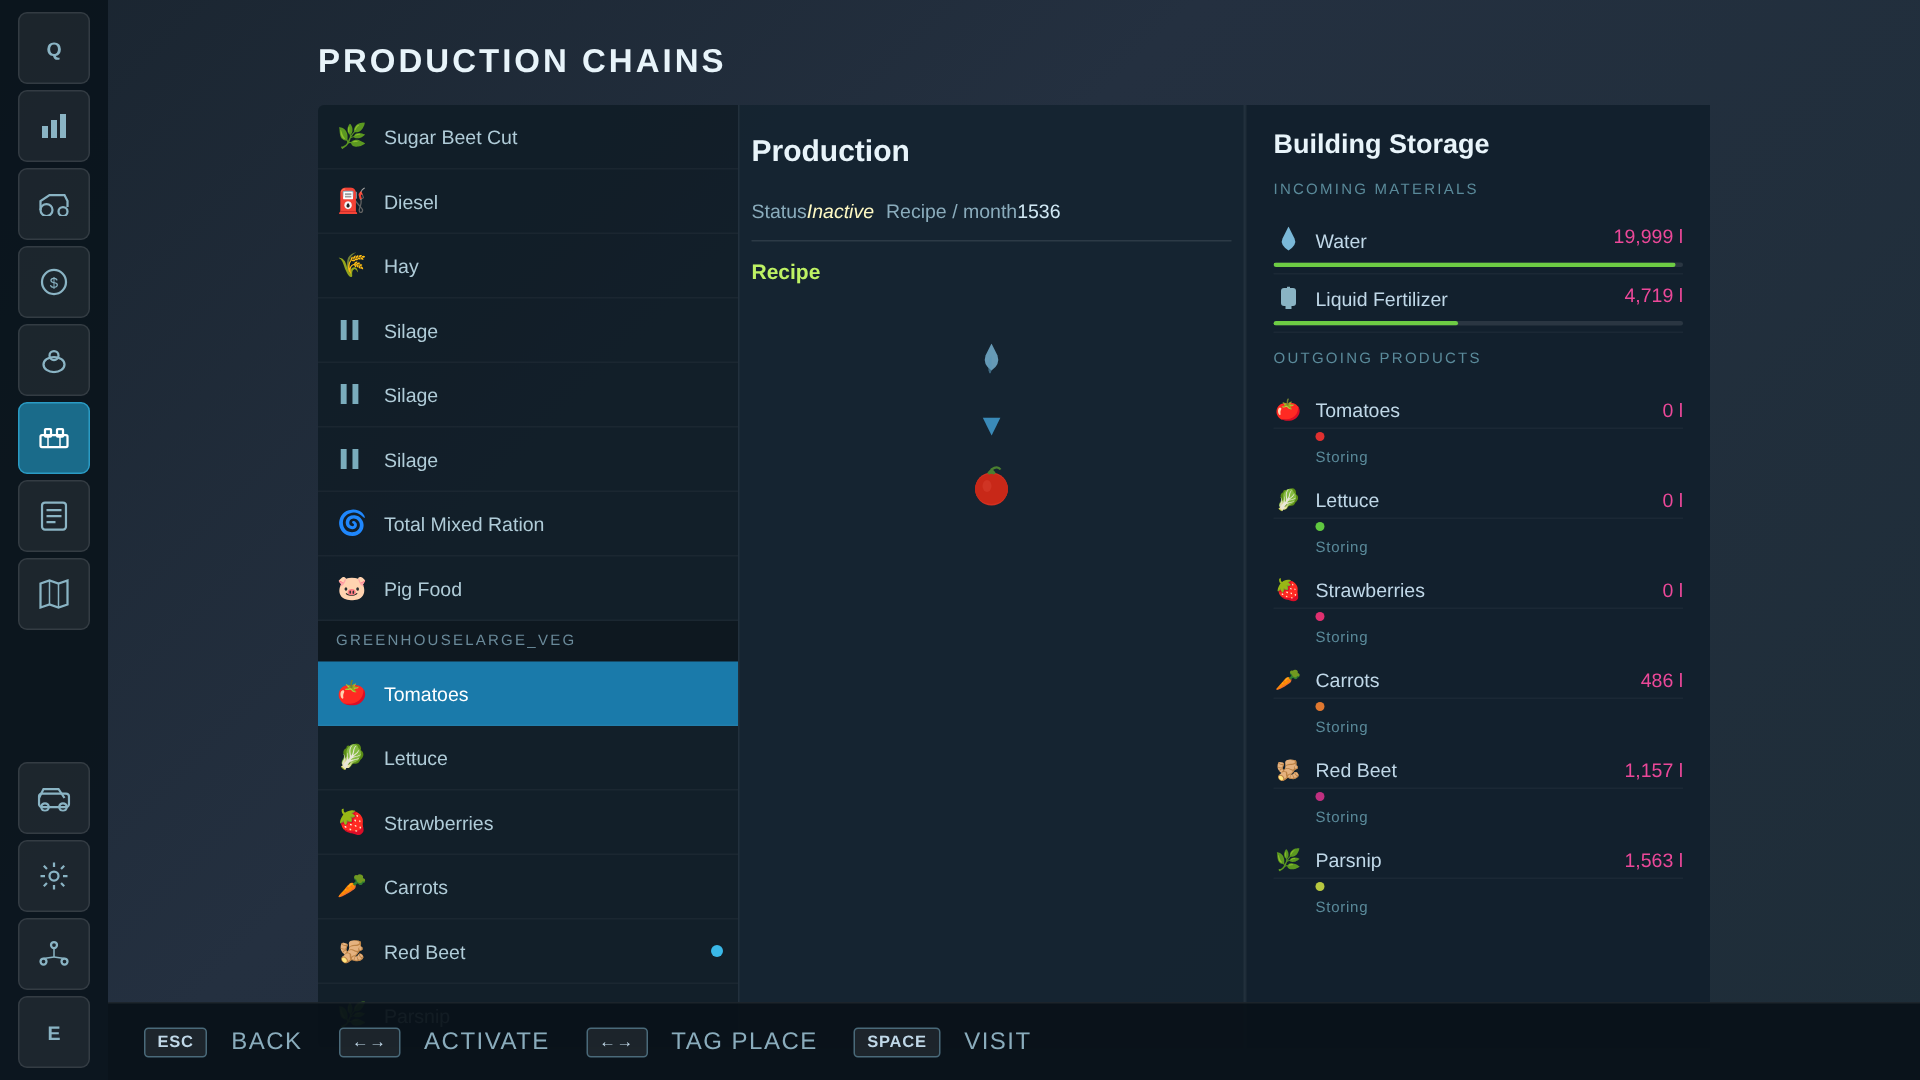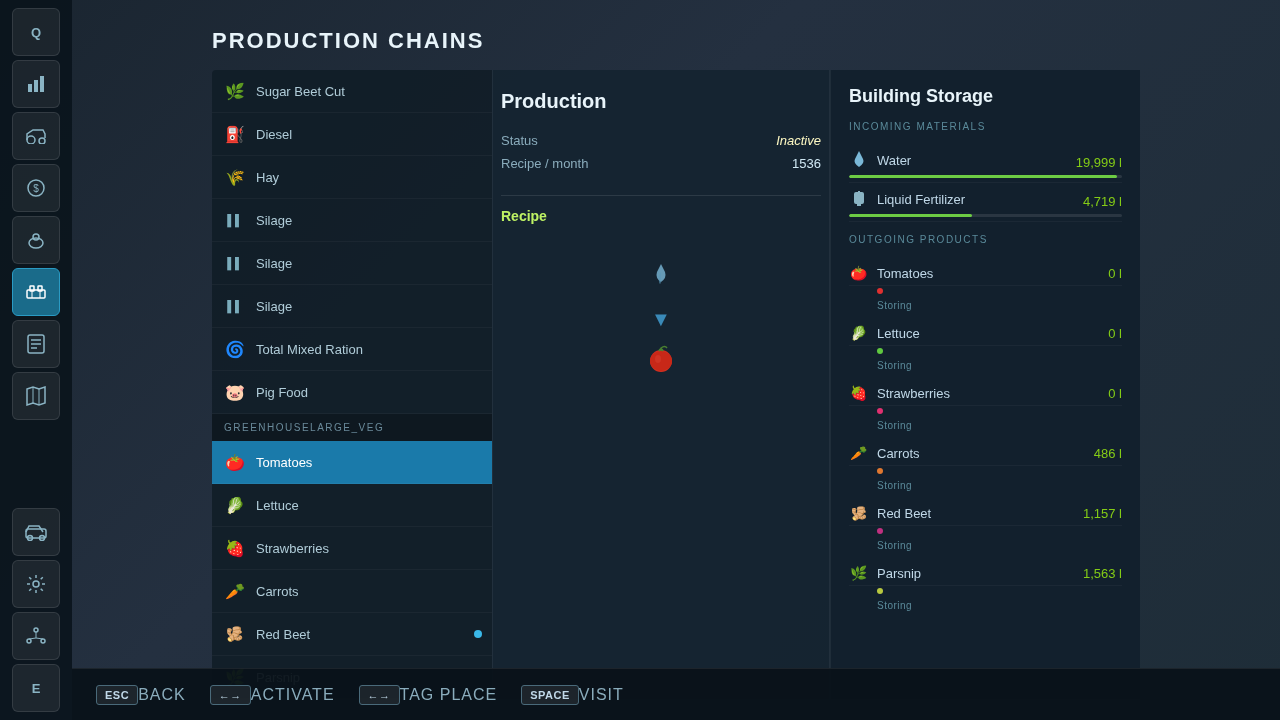--- a/index.html
+++ b/index.html
@@ -151,23 +151,23 @@
 
     .panel-title {
       font-size: 20px;
       font-weight: 600;
       color: #e8f4fa;
       margin-bottom: 20px;
     }
 
     .production-stats {
       display: flex;
-      flex-direction: column;
+      flex-direction: row;
       gap: 8px;
-      margin-bottom: 24px;
+      margin-bottom: 12px;
     }
 
     .stat-row {
       display: flex;
       justify-content: space-between;
       align-items: center;
       font-size: 13px;
     }
 
     .stat-label { color: #8aacbc; }
@@ -257,21 +257,21 @@
     .storage-item-icon {
       width: 20px;
       height: 20px;
       display: flex;
       align-items: center;
       justify-content: center;
       font-size: 14px;
     }
 
     .storage-item-name { color: #c0d8e8; font-size: 13px; }
-    .storage-item-value { color: #84cc16; font-size: 13px; font-weight: 500; }
+    .storage-item-value { color: #ec4899; font-size: 13px; font-weight: 500; }
 
     .storage-progress-row {
       padding: 2px 0 6px 28px;
       display: flex;
       align-items: center;
       gap: 6px;
     }
 
     .progress-bar-bg {
       flex: 1;
@@ -301,21 +301,21 @@
     }
 
     
     .incoming-item {
       padding: 6px 0 4px 0;
       border-bottom: 1px solid rgba(255,255,255,0.04);
     }
 
     .incoming-top {
       display: flex;
-      align-items: flex-end;
+      align-items: flex-start;
       justify-content: space-between;
     }
 
     
     .bottom-bar {
       position: absolute;
       bottom: 0;
       left: 72px;
       right: 0;
       height: 52px;
@@ -324,21 +324,21 @@
       align-items: center;
       padding: 0 24px;
       gap: 24px;
       border-top: 1px solid rgba(255,255,255,0.08);
       z-index: 20;
     }
 
     .key-action {
       display: flex;
       align-items: center;
-      gap: 0;
+      gap: 16px;
     }
 
     .key-badge {
       padding: 3px 8px;
       border: 1px solid #4a6a7a;
       border-radius: 3px;
       font-size: 11px;
       font-weight: 700;
       color: #c0d8e8;
       background: rgba(255,255,255,0.08);

